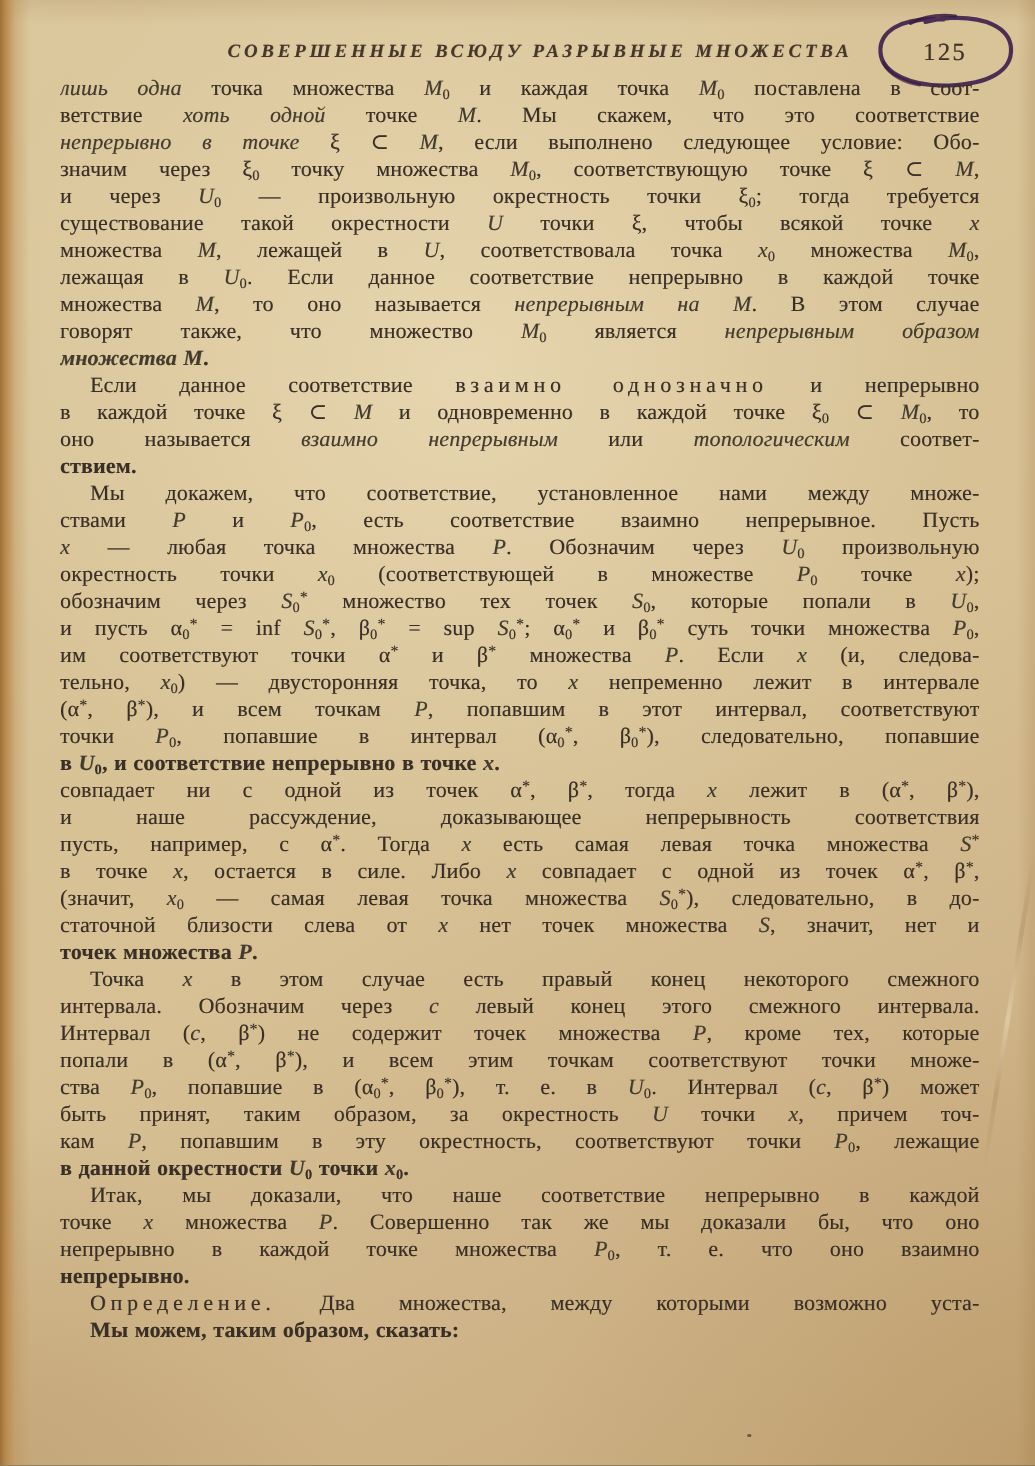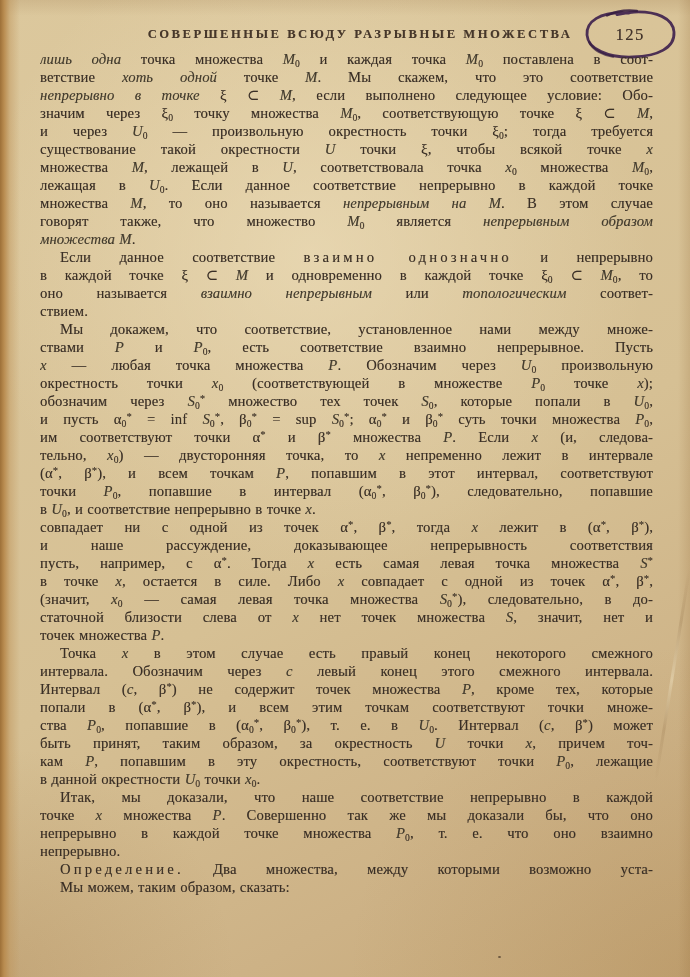--- a/index.html
+++ b/index.html
@@ -21,41 +21,42 @@
     position:absolute;left:0;top:0;bottom:0;width:20px;
     background:linear-gradient(to right,#9d7038 0px,#b98c50 4px,rgba(190,148,90,.45) 10px,rgba(190,148,90,0) 20px);
     pointer-events:none;
   }
   .running-head{
     position:absolute;left:40px;top:27px;width:640px;
     text-align:center;
     font-size:12.5px;font-weight:700;letter-spacing:2.6px;
     color:#46372a;
     text-shadow:.3px .3px .5px rgba(70,55,42,.45);
+    font-style:italic;
   }
   .pagenum-wrap{position:absolute;left:577px;top:6px;width:106px;height:56px;}
   .pagenum-wrap svg{position:absolute;left:0;top:0;}
   .pagenum{
     position:absolute;left:0;top:19px;width:106px;text-align:center;
     font-size:16.5px;color:#42332a;letter-spacing:1.5px;
     text-shadow:.3px .3px .4px rgba(66,51,42,.5);
   }
   .body-text{
     position:absolute;left:40px;top:50px;width:613px;
     font-size:14.6px;line-height:18px;
     color:#3a2f26;
     text-shadow:.3px .3px .4px rgba(58,47,36,.42);
   }
   .line{
     height:18px;overflow:hidden;
     text-align:justify;
     -moz-text-align-last:justify;text-align-last:justify;
     word-spacing:.5px;letter-spacing:.15px;
   }
-  .line.last{ -moz-text-align-last:left;text-align-last:left; }
+  .line.last{ -moz-text-align-last:left;text-align-last:left;font-weight:bold; }
   .line.indent{ text-indent:20px; }
   .line i{font-style:italic;color:#433c2e;}
   .line sub{font-size:9.5px;vertical-align:-3px;line-height:0;}
   .line sup{font-size:10.5px;vertical-align:4px;line-height:0;}
   .sp{letter-spacing:3.2px;margin-top:18px;}
   .crease{
     position:absolute;right:16px;top:568px;width:3px;height:215px;
     background:linear-gradient(to bottom,rgba(120,85,45,0),rgba(120,85,45,.18) 25%,rgba(236,222,188,.5) 52%,rgba(120,85,45,.16) 75%,rgba(120,85,45,0));
     transform:rotate(9deg);
     pointer-events:none;

